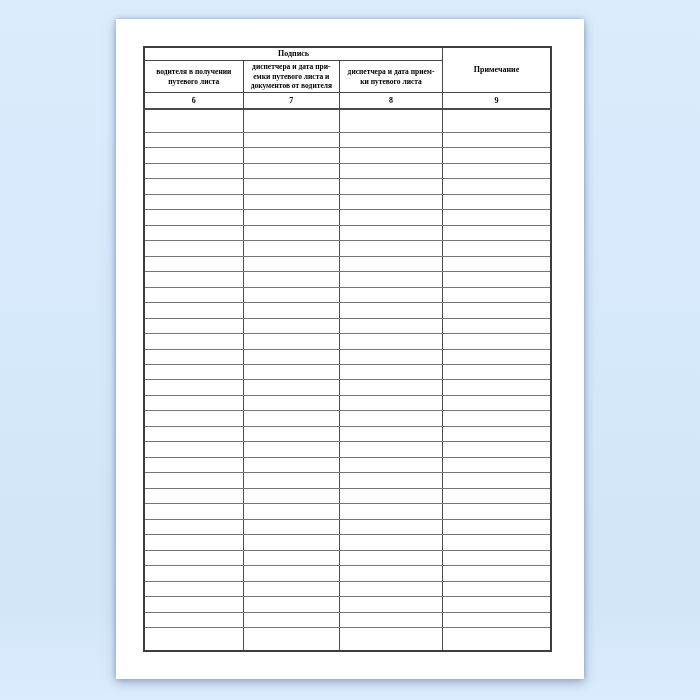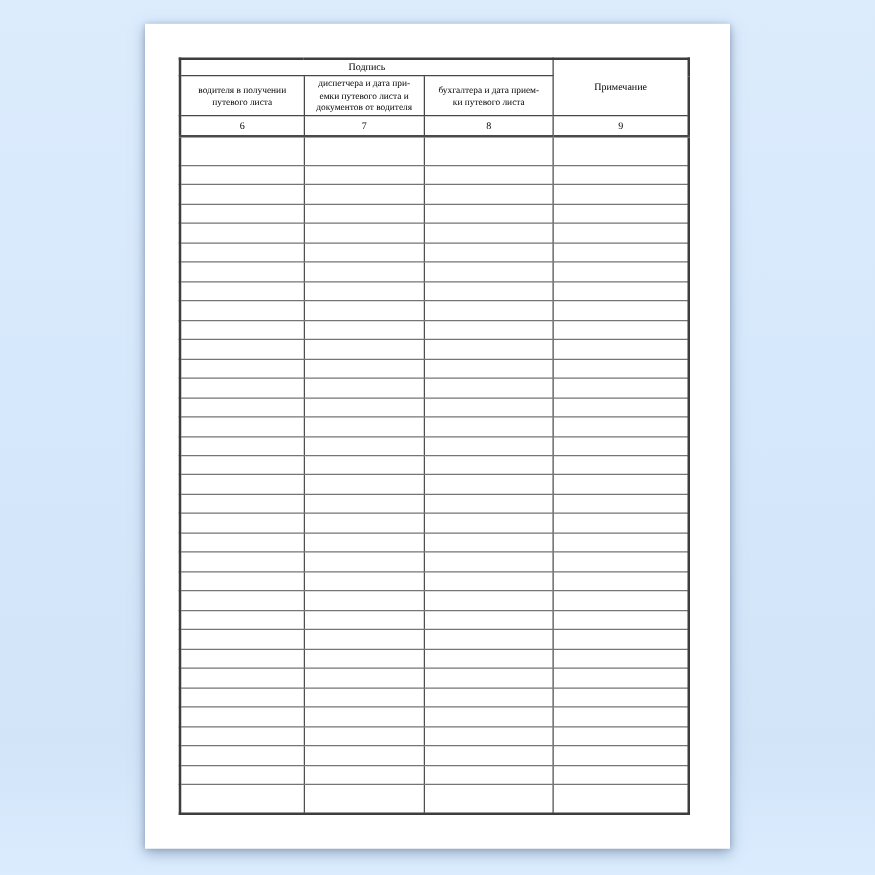--- a/index.html
+++ b/index.html
@@ -30,21 +30,21 @@
     width: 409px;
     height: 606px;
     border-collapse: collapse;
     table-layout: fixed;
     border: 2px solid #3d3d3d;
     color: #000000;
   }
   table.grid th {
     border: 1px solid #474747;
     padding: 0 2px;
-    font-weight: normal;
+    font-weight: bold;
     text-align: center;
     vertical-align: middle;
   }
   table.grid td {
     border-left: 1px solid #4f4f4f;
     border-right: 1px solid #4f4f4f;
     border-top: 1px solid #757575;
     border-bottom: 1px solid #757575;
     padding: 0;
   }
@@ -83,21 +83,21 @@
       <tr class="r-group">
         <th colspan="3">Подпись</th>
         <th rowspan="2" class="notes-th">Примечание</th>
       </tr>
       <tr class="r-sub">
         <th>водителя в получении
 путевого листа</th>
         <th>диспетчера и дата при-
 емки путевого листа и
 документов от водителя</th>
-        <th>бухгалтера и дата прием-
+        <th>диспетчера и дата прием-
 ки путевого листа</th>
       </tr>
       <tr class="r-num">
         <th>6</th>
         <th>7</th>
         <th>8</th>
         <th>9</th>
       </tr>
     </thead>
     <tbody>

